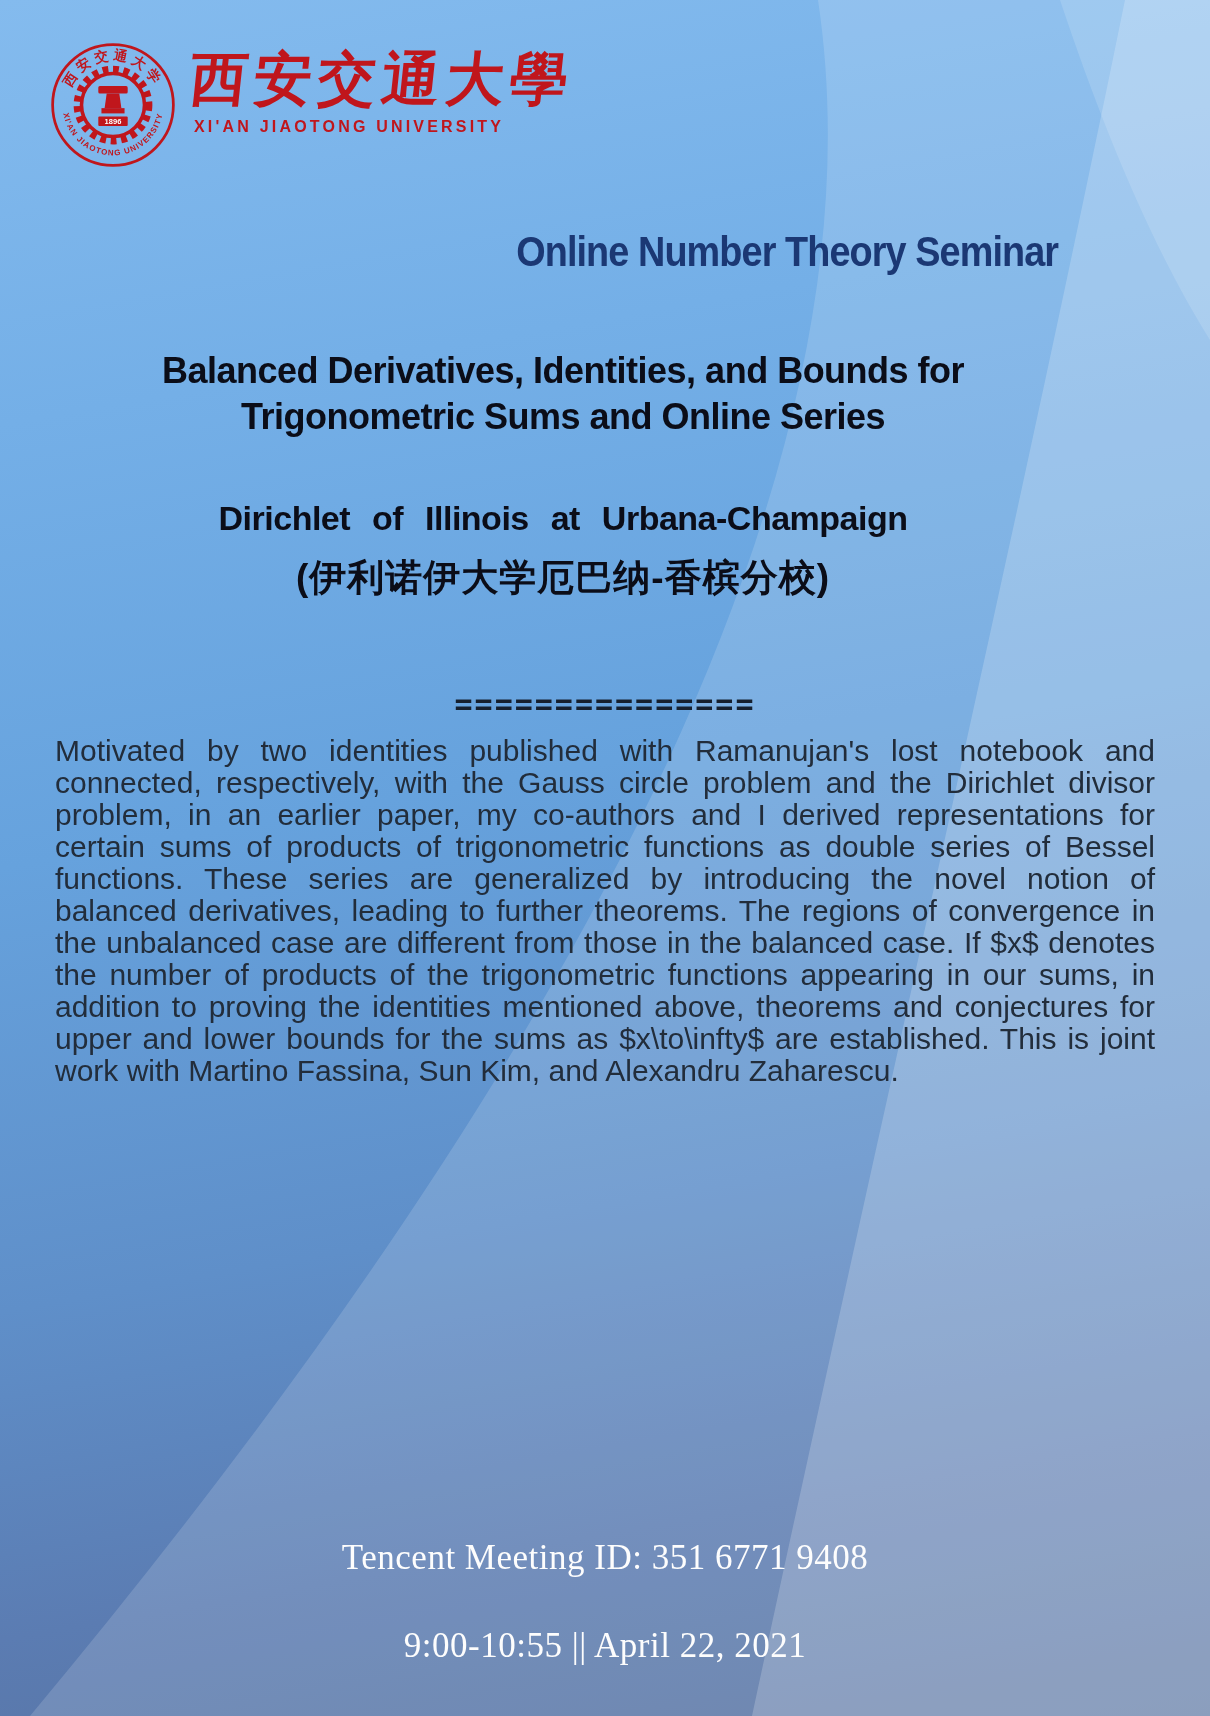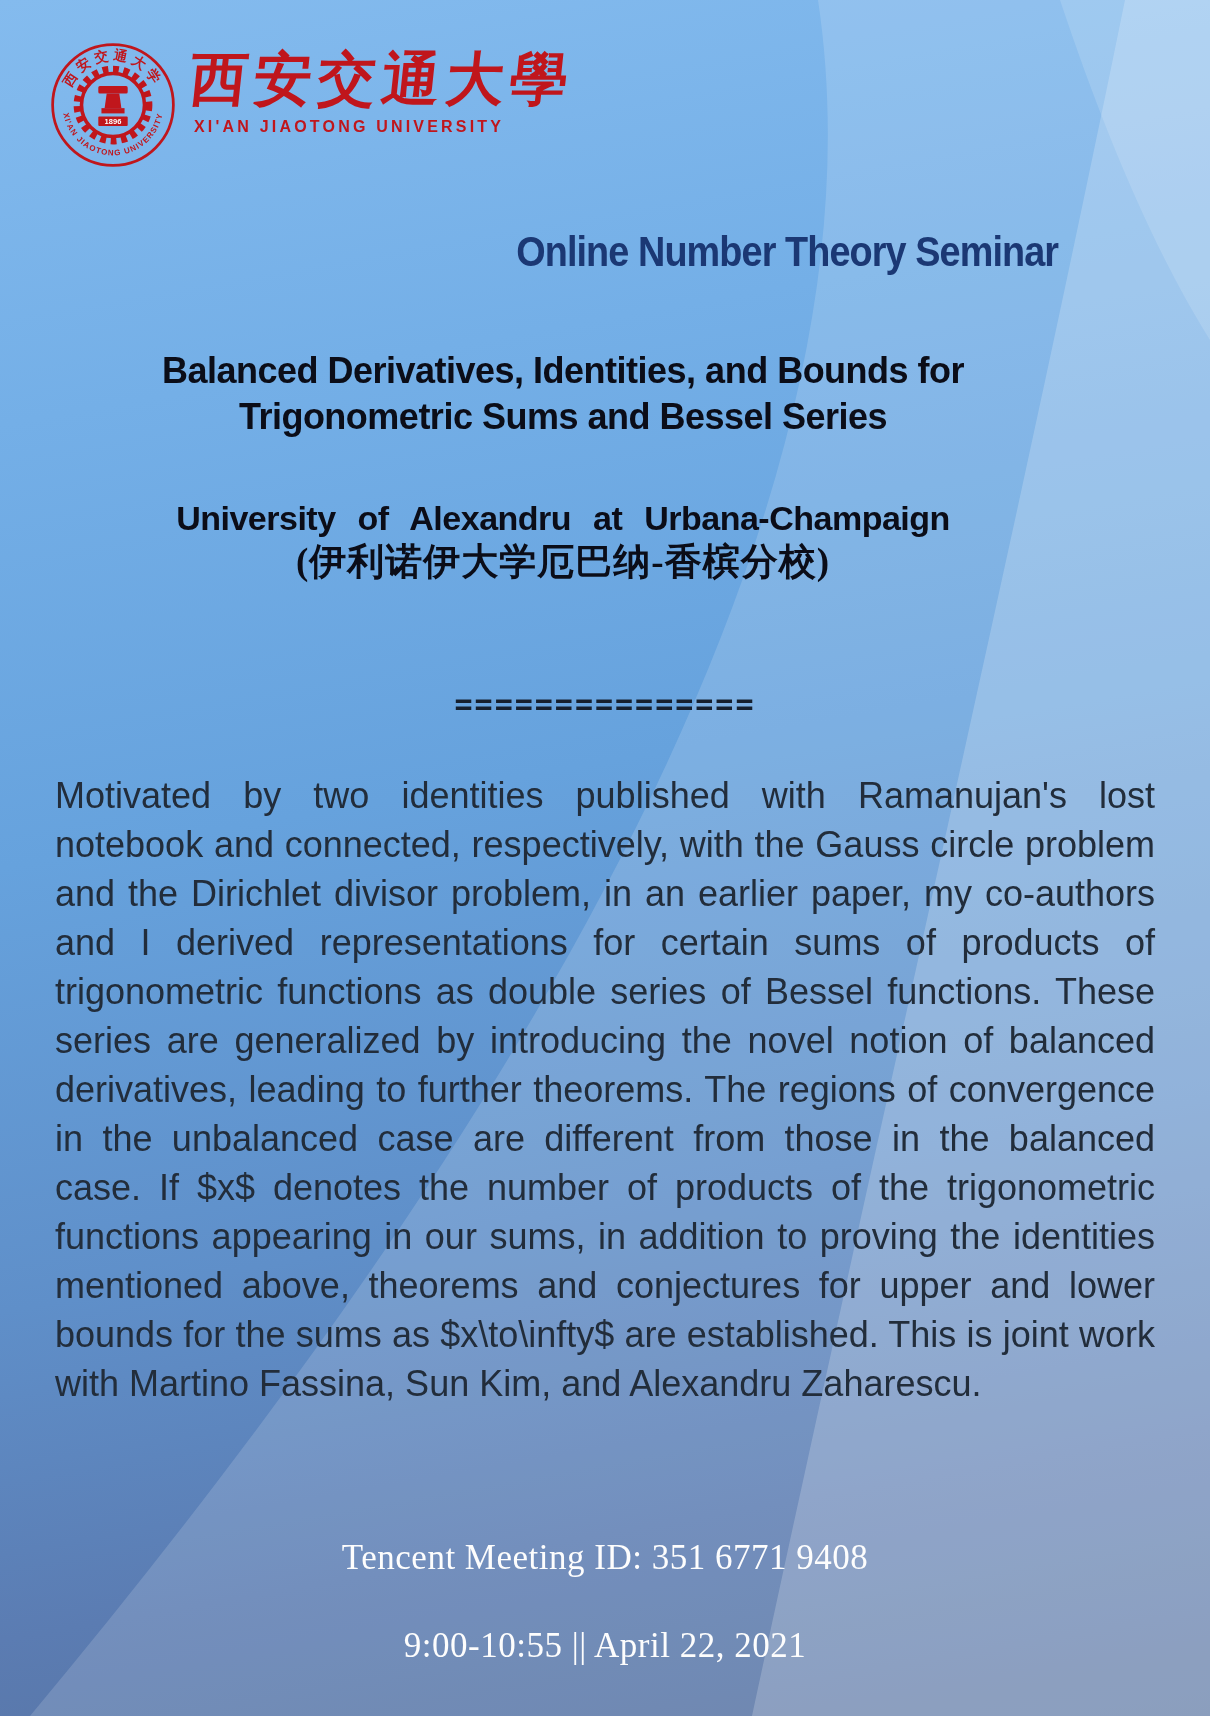--- a/index.html
+++ b/index.html
@@ -37,37 +37,37 @@
   }
   .series-title span{display:inline-block;transform:scaleX(0.9);transform-origin:right center;}
 
   
   .center-block{position:absolute;left:0;right:84px;text-align:center;color:#0b0d18;}
   .talk-title{top:348px;font-weight:700;font-size:36px;line-height:46px;letter-spacing:-0.5px;}
   .speaker-block{top:496px;font-weight:700;font-size:34px;line-height:44px;}
   .speaker-name{word-spacing:18px;}
   .affiliation-en{word-spacing:13px;letter-spacing:-0.5px;}
   .affiliation-cn{
-    font-family:Liberation Serif, serif;
-    font-size:37px;font-weight:700;letter-spacing:1px;
+    font-family:Liberation Sans, sans-serif;
+    font-size:37px;font-weight:700;letter-spacing:1px;margin-top:16px;
   }
 
   
   .separator{
     position:absolute;top:686px;left:0;right:0;
     text-align:center;
     color:#16202e;font-weight:700;font-size:30px;letter-spacing:2px;
     font-family:"DejaVu Sans Mono","Liberation Mono",monospace;
   }
 
   
   .abstract{
-    position:absolute;top:735px;left:55px;width:1100px;
+    position:absolute;top:705px;left:55px;width:1100px;
     color:#222d3b;
-    font-size:36px;line-height:49px;
+    font-size:30px;line-height:32px;
     text-align:justify;text-justify:inter-word;
   }
 
   
   .footer-line{
     position:absolute;left:0;right:0;text-align:center;
     font-family:"Liberation Serif","DejaVu Serif",serif;
     color:#fdfdfd;font-size:35px;letter-spacing:0.5px;
   }
   .meeting-line{top:1538px;text-align:center;}
@@ -115,25 +115,25 @@
       <div class="en-name">XI'AN JIAOTONG UNIVERSITY</div>
     </div>
   </div>
 
   <div class="series-title">
     <span>Online Number Theory Seminar</span>
   </div>
 
   <div class="center-block talk-title">
     <div>Balanced Derivatives, Identities, and Bounds for</div>
-    <div>Trigonometric Sums and Bessel Series</div>
+    <div>Trigonometric Sums and Online Series</div>
   </div>
 
   <div class="center-block speaker-block">
-    <div class="affiliation-en">University of Alexandru at Urbana-Champaign</div>
+    <div class="affiliation-en">Dirichlet of Illinois at Urbana-Champaign</div>
     <div class="affiliation-cn">(伊利诺伊大学厄巴纳-香槟分校)</div>
   </div>
 
   <div class="separator">===============</div>
 
   <p class="abstract">Motivated by two identities published with Ramanujan's lost notebook and connected, respectively, with the Gauss circle problem and the Dirichlet divisor problem, in an earlier paper, my co-authors and I derived representations for certain sums of products of trigonometric functions as double series of Bessel functions. These series are generalized by introducing the novel notion of balanced derivatives, leading to further theorems. The regions of convergence in the unbalanced case are different from those in the balanced case. If $x$ denotes the number of products of the trigonometric functions appearing in our sums, in addition to proving the identities mentioned above, theorems and conjectures for upper and lower bounds for the sums as $x\to\infty$ are established. This is joint work with Martino Fassina, Sun Kim, and Alexandru Zaharescu.</p>
 
   <div class="footer-line meeting-line">Tencent Meeting ID: 351 6771 9408</div>
   <div class="footer-line date-line">9:00-10:55 || April 22, 2021</div>
 

